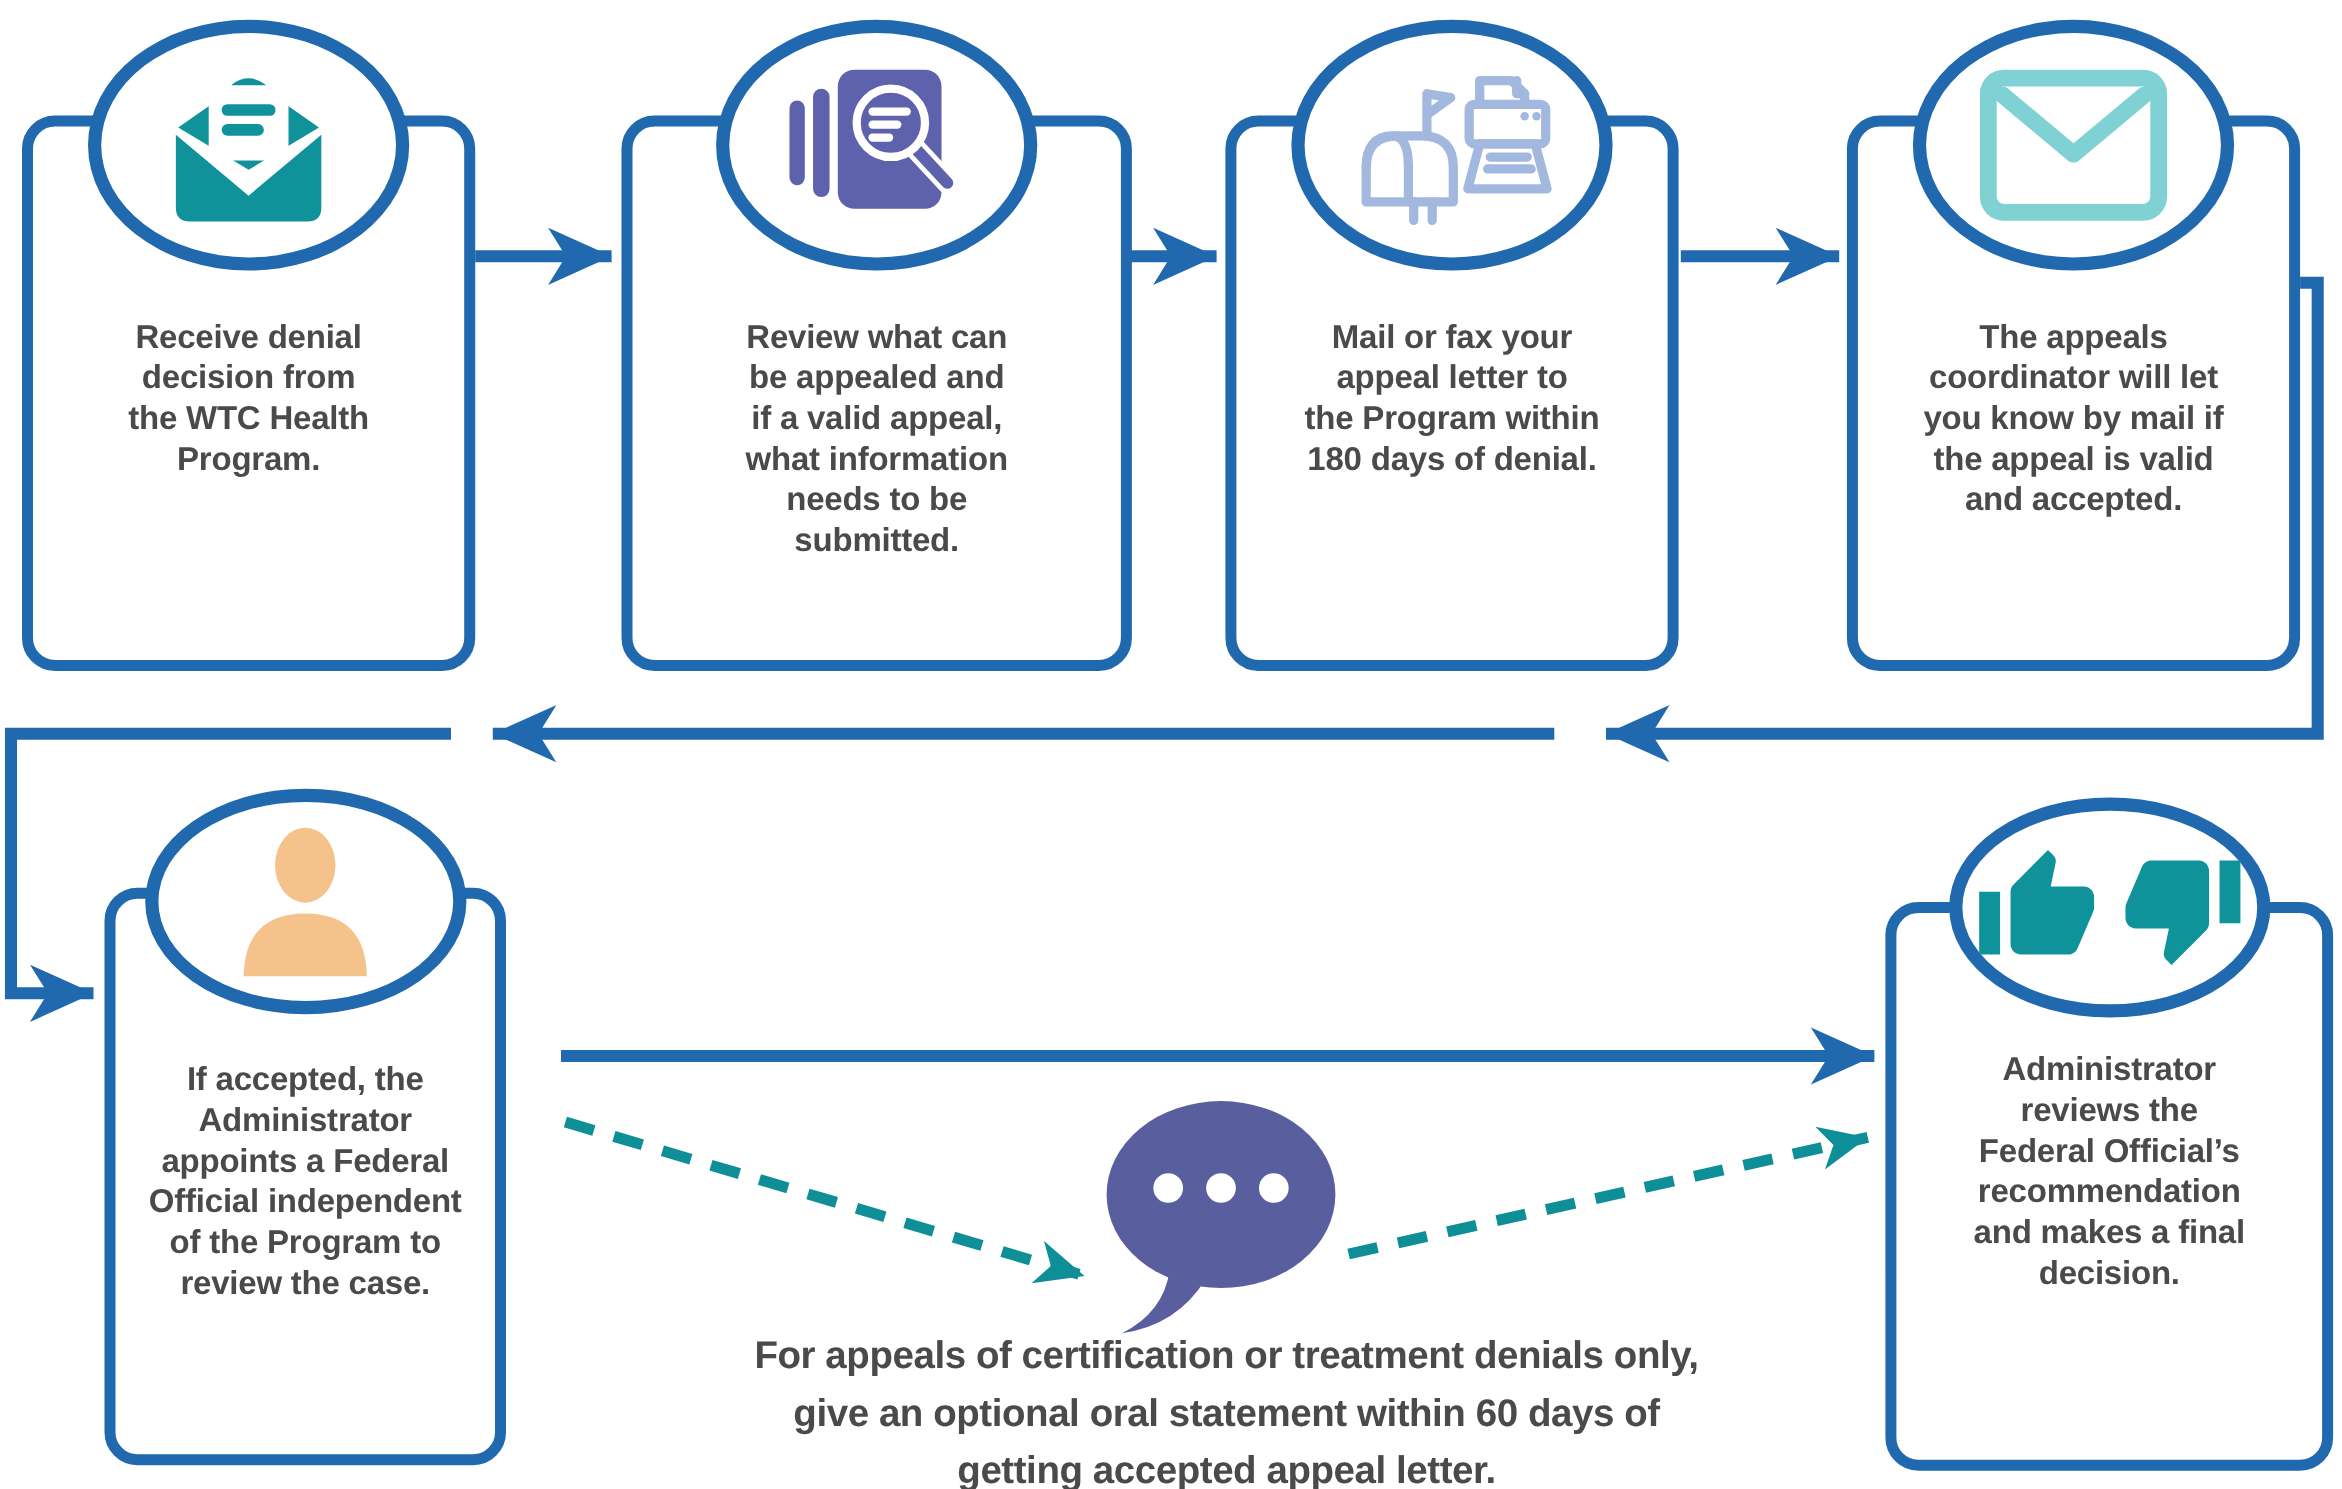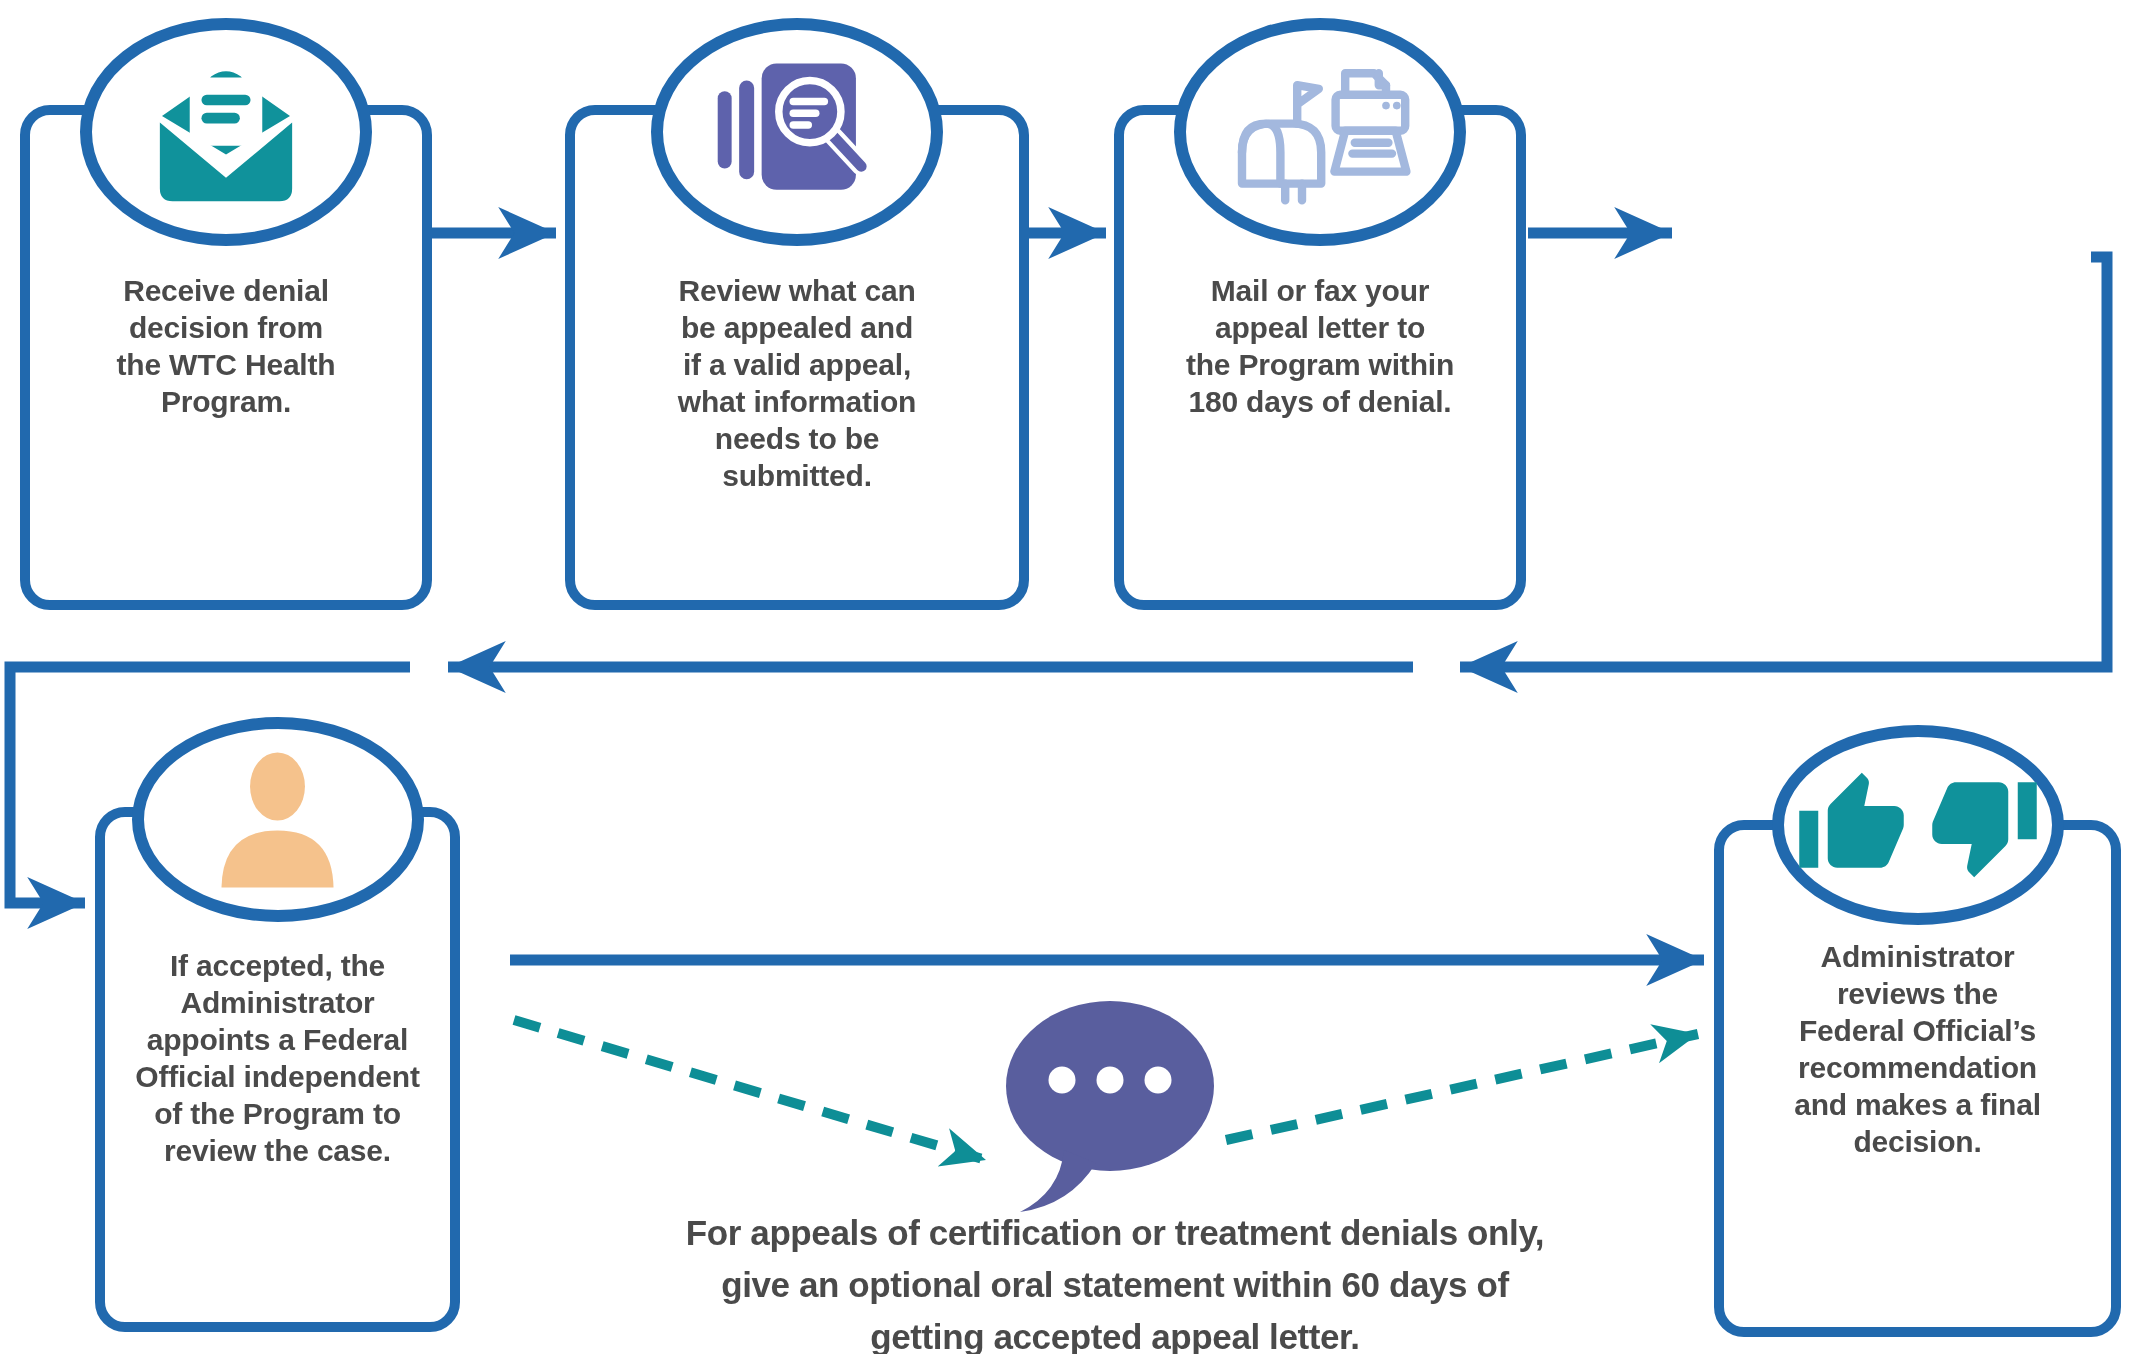--- a/index.html
+++ b/index.html
@@ -16,21 +16,21 @@
   .bubble-fill { fill:var(--bubble-purple); }
   .dot { fill:#ffffff; }
 
   
   .step {
     position:absolute; box-sizing:border-box; background:#ffffff;
     border:10px solid var(--blue); border-radius:30px;
   }
   .step-text {
     font-size:30px; line-height:37px; font-weight:600; color:var(--text);
-    text-align:center; white-space:pre-line; letter-spacing:-0.2px;
+    text-align:center; white-space:pre-line; letter-spacing:-0.2px;margin-top:16px;
   }
   .badge {
     position:absolute; left:50%; top:-97px; width:292px; height:228px; margin-left:-146px;
     background:#ffffff; border:12px solid var(--blue); border-radius:50%;
     box-sizing:border-box; display:flex; align-items:center; justify-content:center;
   }
   .s5 .badge { height:205px; top:-100px; }
   .s6 .badge { height:200px; top:-105px; }
   .step .pad { box-sizing:border-box; width:100%; height:100%; display:flex; justify-content:center; }
   .s1 .pad,.s2 .pad,.s3 .pad,.s4 .pad { padding:157px 12px 0 12px; }
@@ -156,20 +156,35 @@
       </svg>
     </div>
     <div class="pad">
         <div class="step-text">Mail or fax your
 appeal letter to
 the Program within
 180 days of denial.</div>
       </div>
   </div>
 
+  <div class="step s4">
+    <div class="badge">
+      <svg width="176" height="144" viewBox="0 0 150 122">
+        <rect class="ic-lteal" x="9" y="9" width="132" height="104" rx="12"></rect>
+        <path class="ic-lteal" d="M20,22 L75,68 L130,22"></path>
+      </svg>
+    </div>
+    <div class="pad">
+        <div class="step-text">The appeals
+coordinator will let
+you know by mail if
+the appeal is valid
+and accepted.</div>
+      </div>
+  </div>
 
   <div class="step s5">
     <div class="badge">
       <svg width="165" height="145" viewBox="0 0 150 132">
         <ellipse class="ic-orange" cx="75" cy="36" rx="25" ry="31"></ellipse>
         <path class="ic-orange" d="M24,128 Q25,76 75,76 Q125,76 126,128 Z"></path>
       </svg>
     </div>
     <div class="pad">
         <div class="step-text">If accepted, the

